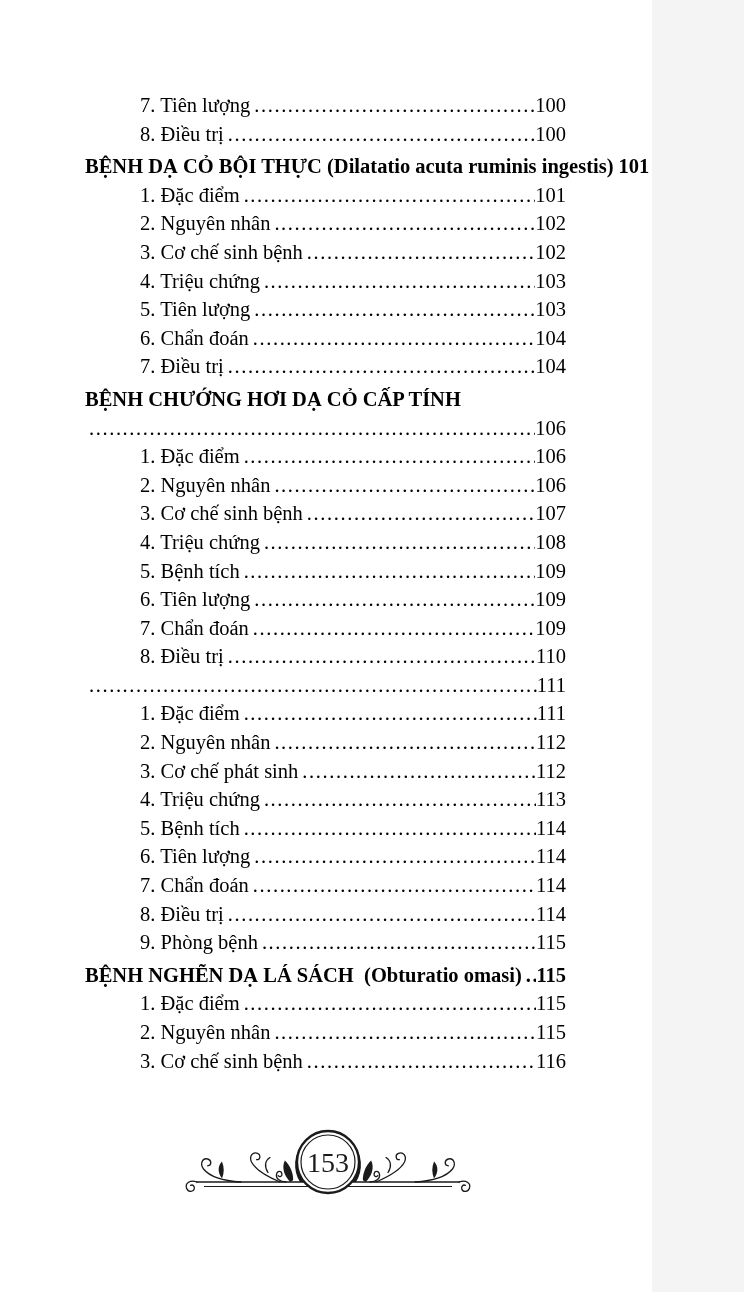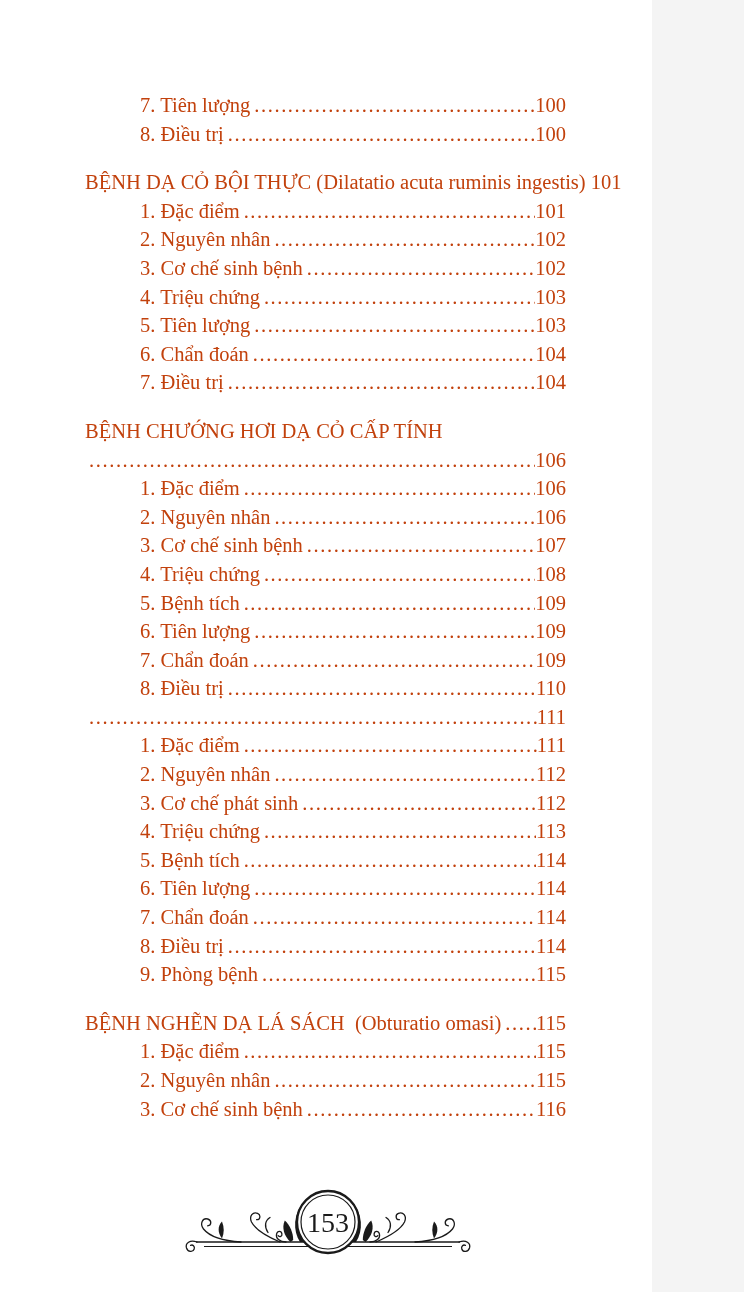--- a/index.html
+++ b/index.html
@@ -7,40 +7,41 @@
     padding: 0;
     background: #f4f4f4;
   }
   .page {
     position: relative;
     width: 652px;
     height: 1292px;
     background: #ffffff;
     overflow: hidden;
     font-family: "Liberation Serif", "DejaVu Serif", serif;
-    color: #c2410c;
+    color: #000000;
   }
   .toc {
     position: absolute;
     left: 85px;
     right: 86px;
     top: 91px;
     font-size: 20.5px;
   }
   .toc-row {
     display: flex;
     align-items: baseline;
     height: 28.6px;
     line-height: 28.6px;
   }
   .toc-row.indent {
     padding-left: 55px;
   }
   .toc-row.section-start {
-    margin-top: 20px;
+    margin-top: 4px;
+    font-weight: bold;
   }
   .toc-label {
     white-space: pre;
     flex: 0 0 auto;
   }
   .toc-dots {
     flex: 1 1 auto;
     min-width: 0;
     overflow: hidden;
     white-space: nowrap;
@@ -50,21 +51,21 @@
   .toc-dots::after {
     content: "..................................................................................................................................................";
     letter-spacing: 1.6px;
   }
   .toc-page {
     flex: 0 0 auto;
     white-space: nowrap;
   }
   .ornament {
     position: absolute;
-    top: 1183px;
+    top: 1123px;
     left: 50%;
     margin-left: -143px;
     width: 290px;
     height: 86px;
   }
   .ornament svg {
     display: block;
   }
   .ornament text {
     font-family: "Liberation Serif", "DejaVu Serif", serif;

